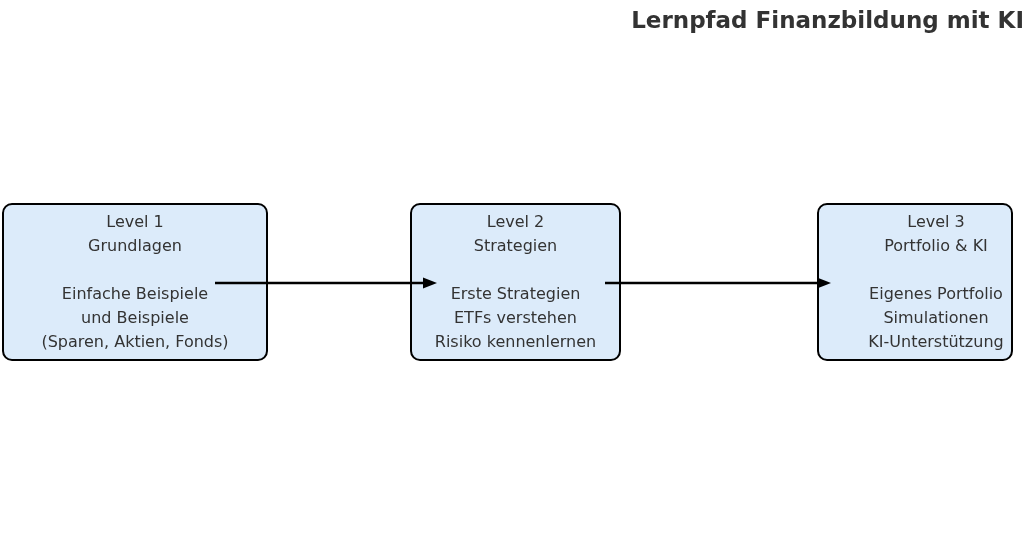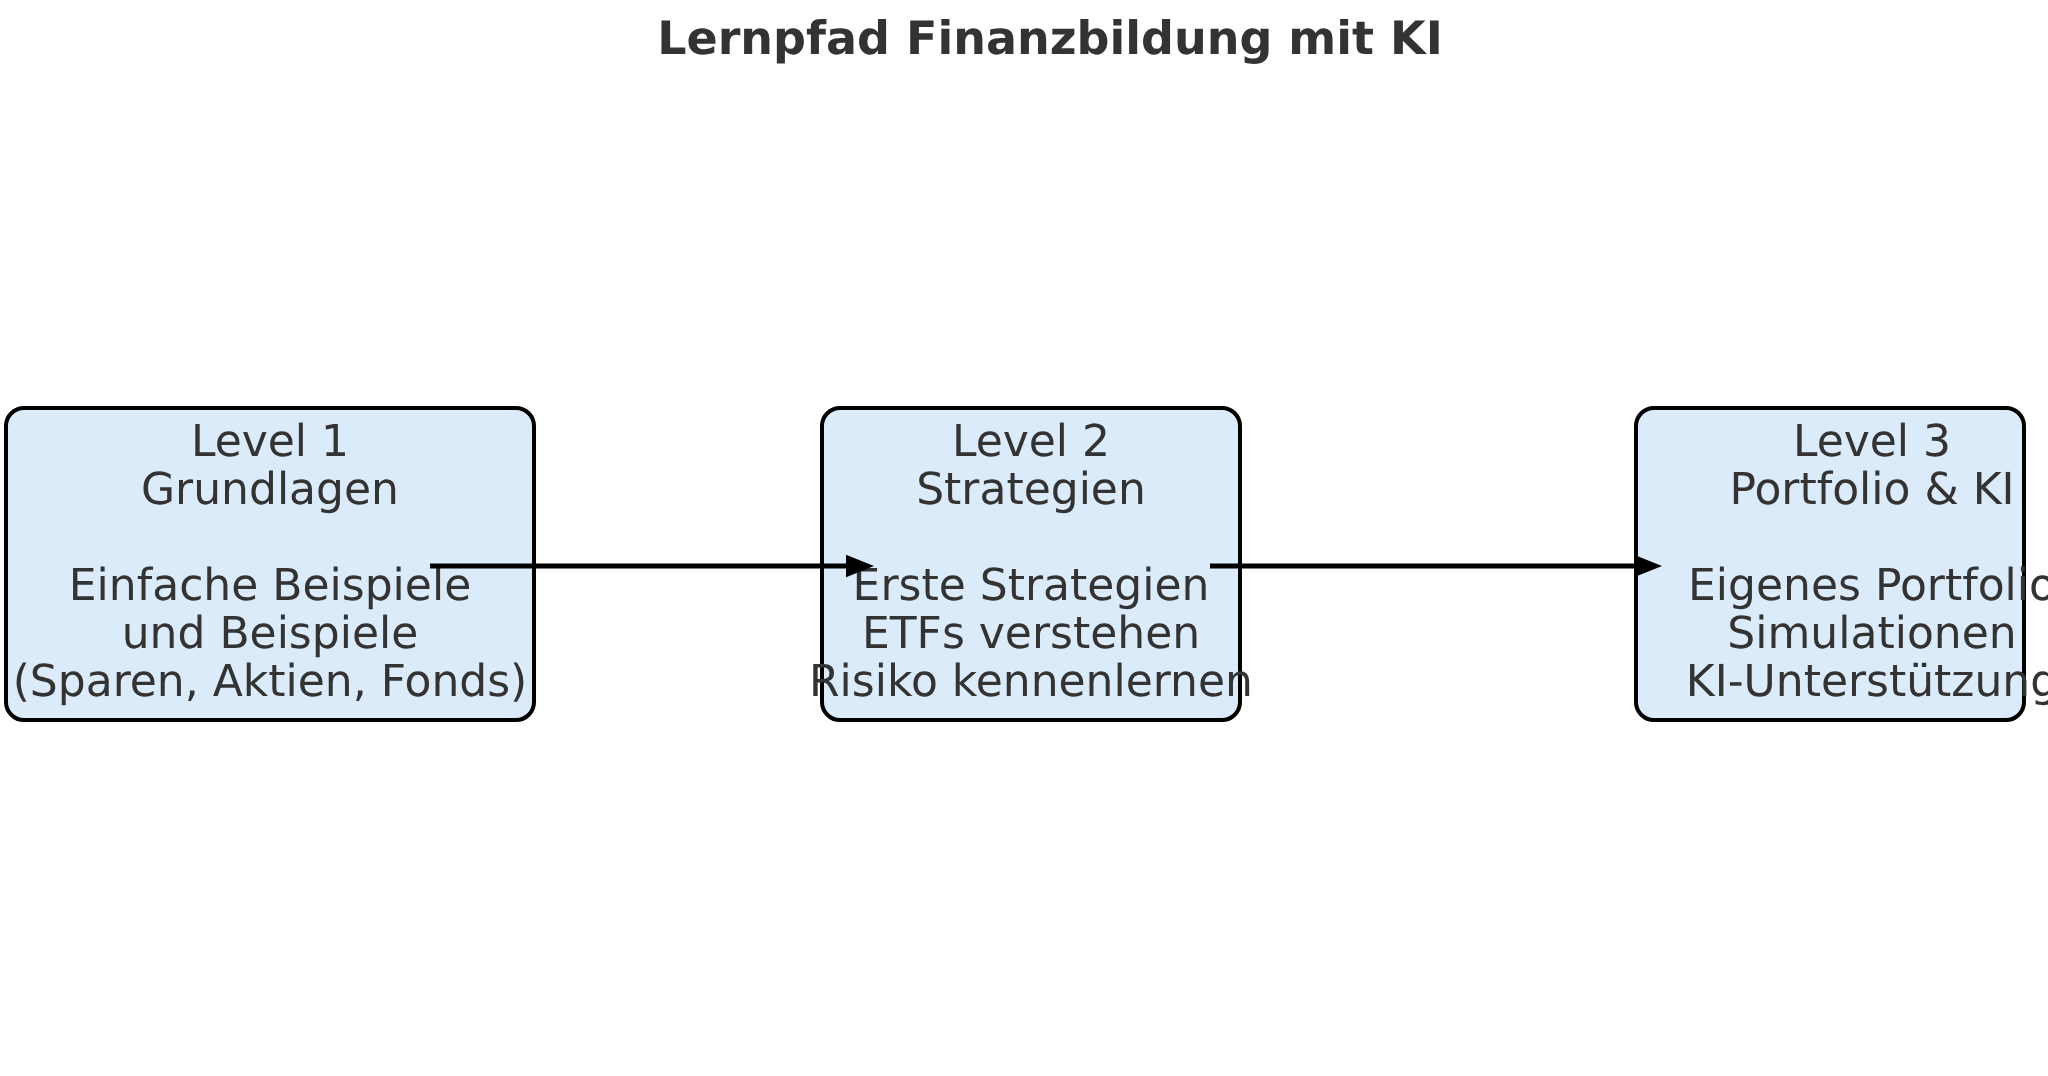--- a/index.html
+++ b/index.html
@@ -11,40 +11,40 @@
     font-family: "DejaVu Sans", sans-serif;
     overflow: hidden;
   }
   .diagram-title {
     position: absolute;
     top: 7px;
     left: 0;
     width: 100%;
     box-sizing: border-box;
     padding-left: 26px; 
-    text-align: center;
+    text-align: right;
     font-size: 23px;
     font-weight: bold;
     color: #333333;
     white-space: nowrap;
   }
   .node {
     position: absolute;
     top: 203px;
     height: 158px;
     box-sizing: border-box;
     background: #dcebfa;
     border: 2px solid #000000;
     border-radius: 10px;
     display: flex;
     flex-direction: column;
     justify-content: center;
     align-items: center;
     color: #333333;
-    font-size: 22px;
+    font-size: 16px;
     text-align: center;
   }
   .node .line {
     height: 24px;
     line-height: 24px;
     white-space: nowrap;
   }
   #node-level1 { left: 2px;   width: 266px; }
   #node-level2 { left: 410px; width: 211px; }
   #node-level3 { left: 817px; width: 196px; padding-left: 42px; }

